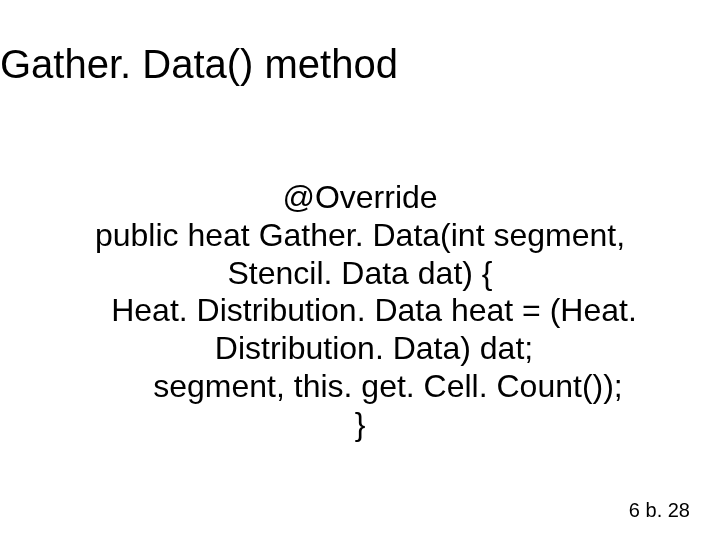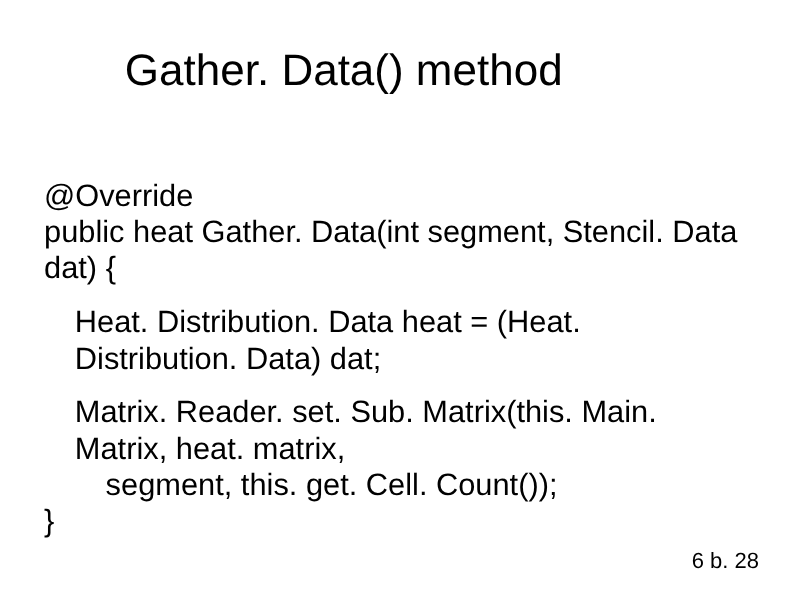--- a/index.html
+++ b/index.html
@@ -16,54 +16,54 @@
     position: relative;
     width: 720px;
     height: 540px;
     box-sizing: border-box;
   }
   .title {
     position: absolute;
     top: 42px;
     left: 0;
     width: 625px;
-    text-align: center;
+    text-align: left;
     font-size: 40px;
     font-weight: 400;
   }
   .body {
     position: absolute;
-    top: 161px;
+    top: 179px;
     left: 40px;
     width: 640px;
-    font-size: 28px;
+    font-size: 32px;
     line-height: 1.18;
     font-weight: 400;
     word-wrap: break-word;
+    text-align: center;
   }
-  .body .indent1 { padding-left: 28px; display: block; margin-top: 16px; }
+  .body .indent1 { padding-left: 28px; display: block; }
   .body .indent2 { padding-left: 56px; display: block; }
   .page-number {
     position: absolute;
     right: 30px;
     bottom: 18px;
     font-size: 20px;
   }
 </style>
 </head>
 <body>
 
 <div class="slide">
 
   <div class="title">Gather. Data() method</div>
 
   <div class="body">
     <span>@Override</span><br>
     <span>public heat Gather. Data(int segment, Stencil. Data dat) {</span><br>
     <span class="indent1">Heat. Distribution. Data heat = (Heat. Distribution. Data) dat;</span>
-    <span class="indent1">Matrix. Reader. set. Sub. Matrix(this. Main. Matrix, heat. matrix,</span>
     <span class="indent2">segment, this. get. Cell. Count());</span>
     <span>}</span>
   </div>
 
   <div class="page-number">6 b. 28</div>
 
 </div>
 
 </body></html>

